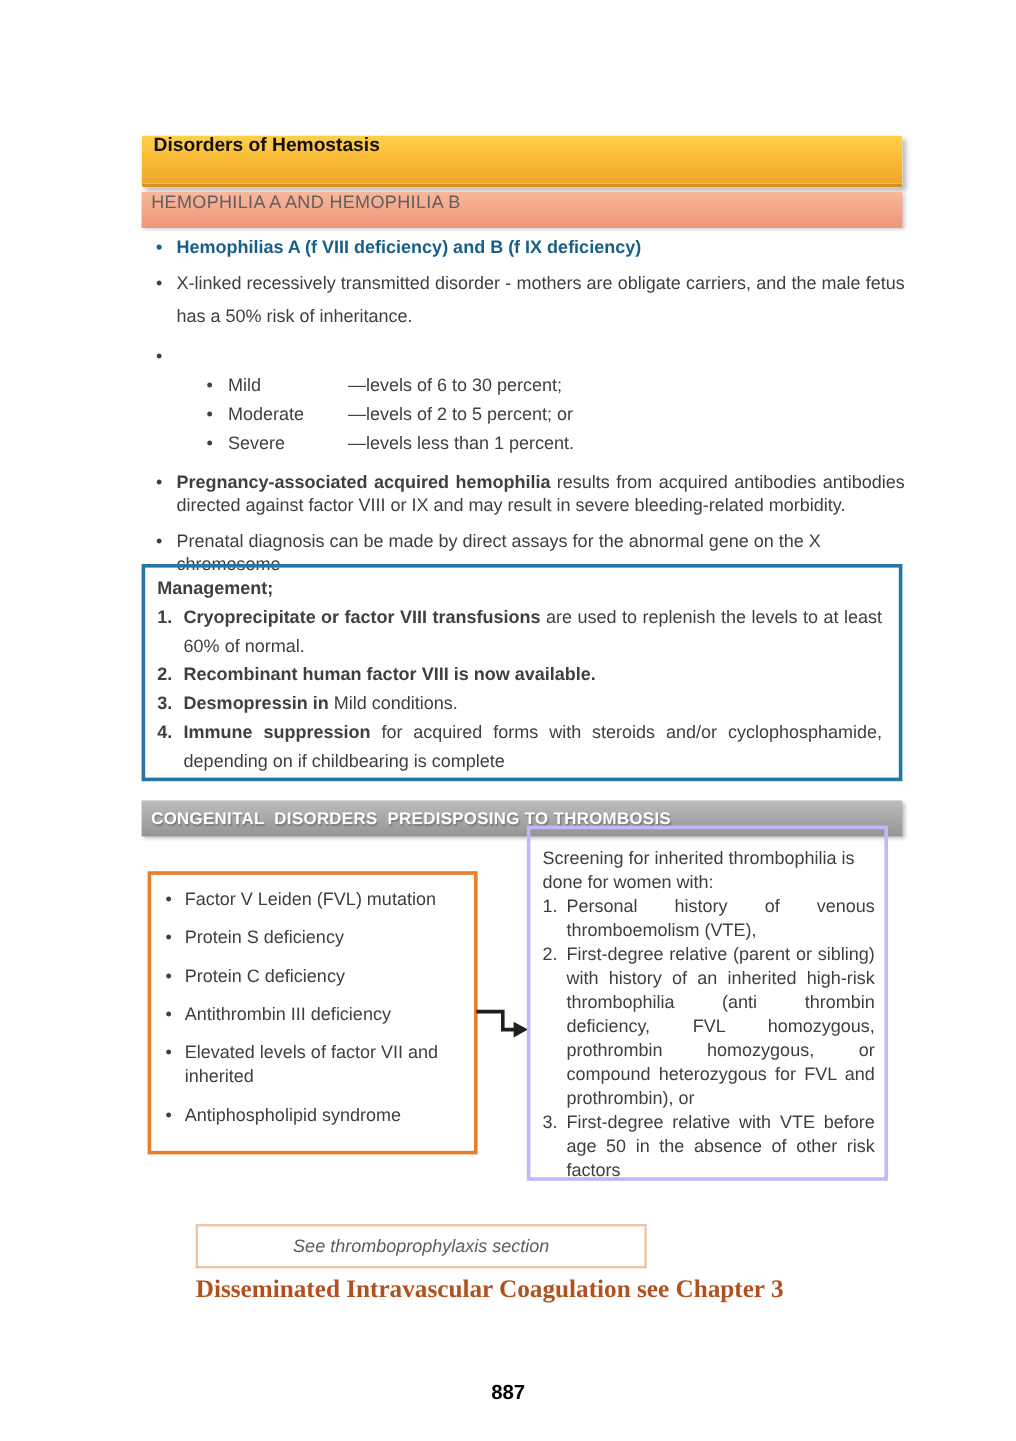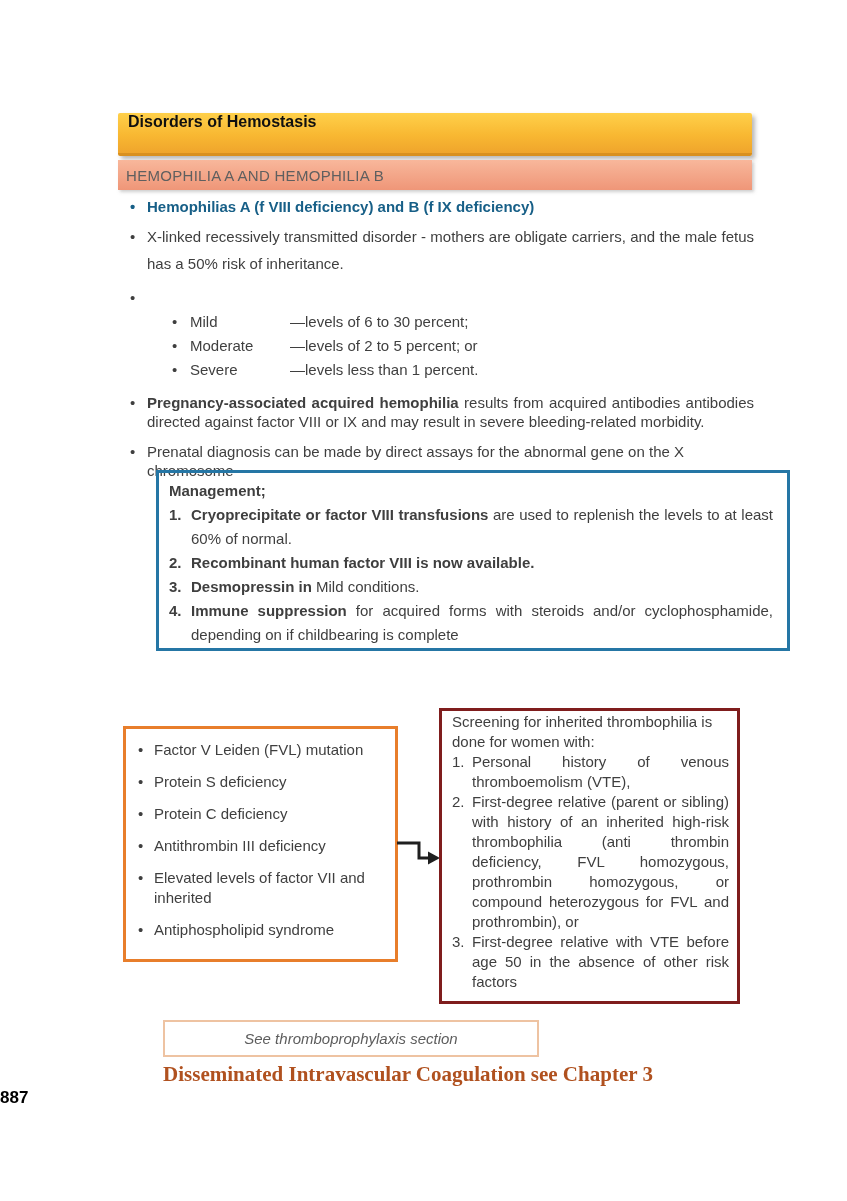--- a/index.html
+++ b/index.html
@@ -9,21 +9,21 @@
   
   .title-bar{position:absolute;left:118px;top:113px;width:634px;height:43px;box-sizing:border-box;
     background:linear-gradient(#ffd04a,#f8b832 55%,#efa52c);
     border-bottom:3px solid #d9901f;border-radius:2px;
     box-shadow:3px 3px 4px rgba(125,125,125,.55);
     display:flex;padding-left:10px;
     font-weight:bold;font-size:16px;color:#101010;}
   .salmon-bar{position:absolute;left:118px;top:160px;width:634px;height:30px;box-sizing:border-box;
     background:linear-gradient(#f8b79b,#ef9678);
     box-shadow:2px 2px 3px rgba(160,160,160,.5);
-    display:flex;align-items:center;padding-left:8px;
+    display:flex;padding-left:8px;
     font-size:15px;color:#5f5f5f;letter-spacing:.3px;}
   .gray-bar{position:absolute;left:118px;top:667px;width:634px;height:30px;box-sizing:border-box;
     background:linear-gradient(#bdbdbd,#949494);
     box-shadow:2px 2px 3px rgba(150,150,150,.6);
     display:flex;align-items:center;padding-left:8px;
     color:#fff;font-weight:bold;font-size:14px;letter-spacing:.3px;
     text-shadow:1px 1px 1px rgba(90,90,90,.55);white-space:pre-wrap;}
 
   
   .bullets{position:absolute;left:118px;top:197px;width:636px;font-size:15px;}
@@ -37,45 +37,45 @@
   .sev-row{display:flex;margin-left:54px;margin-top:4px;line-height:20px;}
   .sev-row .dot{width:18px;flex:none;}
   .sev-label{width:100px;flex:none;}
   .row-preg{margin-top:13px;line-height:19px;}
   .row-preg .txt{text-align:justify;}
   .row-prenatal{margin-top:11px;line-height:19px;}
   .bold{font-weight:bold;}
 
   
   .management{position:absolute;left:118px;top:470px;width:634px;height:181px;box-sizing:border-box;
-    border:3px solid #2576a5;padding:6px 14px 0 10px;font-size:15px;overflow:hidden;margin-left:38px;}
+    border:3px solid #2576a5;padding:6px 14px 0 10px;font-size:15px;overflow:hidden;}
   .m-head{font-weight:bold;line-height:24px;}
   .m-item{display:flex;line-height:24px;}
   .m-item .num{width:22px;flex:none;font-weight:bold;}
   .m-item .txt{flex:1;text-align:justify;}
 
   
   .left-box{position:absolute;left:123px;top:726px;width:275px;height:236px;box-sizing:border-box;
     border:3px solid #e87e2b;padding:11px 8px 0 6px;font-size:15px;}
   .lb-item{display:flex;margin-bottom:12px;line-height:20px;}
   .lb-item .dot{width:16px;flex:none;padding-left:6px;box-sizing:content-box;}
   .arrow-wrap{position:absolute;left:396px;top:834px;width:48px;height:32px;}
-  .right-box{position:absolute;left:439px;top:708px;width:301px;height:296px;box-sizing:border-box;
-    border:3px solid #7f1d1d;padding:1px 8px 0 10px;font-size:15px;line-height:20px;}
+  .right-box{position:absolute;left:439px;top:688px;width:301px;height:296px;box-sizing:border-box;
+    border:3px solid #c4b5fd;padding:15px 8px 0 10px;font-size:15px;line-height:20px;}
   .rb-item{display:flex;}
   .rb-item .num{width:20px;flex:none;}
   .rb-item .txt{flex:1;text-align:justify;}
 
   
   .see-box{position:absolute;left:163px;top:1020px;width:376px;height:37px;box-sizing:border-box;
     border:2px solid #eec3a2;display:flex;align-items:center;justify-content:center;
     font-style:italic;color:#5d5d5d;font-size:15px;}
   .dic{position:absolute;left:118px;top:1062px;width:580px;text-align:center;
     font-family:"Liberation Serif",serif;font-weight:bold;font-size:21px;color:#b0511f;}
-  .page-num{position:absolute;left:0;top:1088px;width:847px;
+  .page-num{position:absolute;left:0;top:1151px;width:847px;text-align:center;
     font-weight:bold;font-size:17px;color:#000;}
 </style>
 </head>
 <body>
 
 <div class="page">
 
   <div class="title-bar">
     <span>Disorders of Hemostasis</span>
   </div>
@@ -134,20 +134,23 @@
     <div class="m-item">
       <span class="num">3.</span>
       <span class="txt"><span class="bold">Desmopressin in</span><span> Mild conditions.</span></span>
     </div>
     <div class="m-item">
       <span class="num">4.</span>
       <span class="txt"><span class="bold">Immune suppression</span><span> for acquired forms with steroids and/or cyclophosphamide, depending on if childbearing is complete</span></span>
     </div>
   </div>
 
+  <div class="gray-bar">
+    <span>CONGENITAL  DISORDERS  PREDISPOSING TO THROMBOSIS</span>
+  </div>
 
   <div class="left-box">
     <div class="lb-item">
       <span class="dot">•</span>
       <span>Factor V Leiden (FVL) mutation</span>
     </div>
     <div class="lb-item">
       <span class="dot">•</span>
       <span>Protein S deficiency</span>
     </div>

